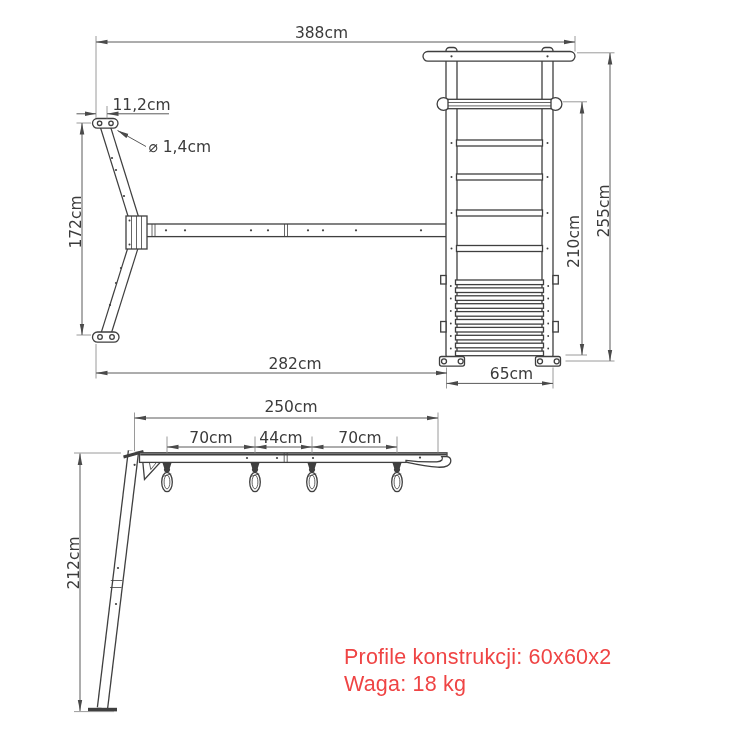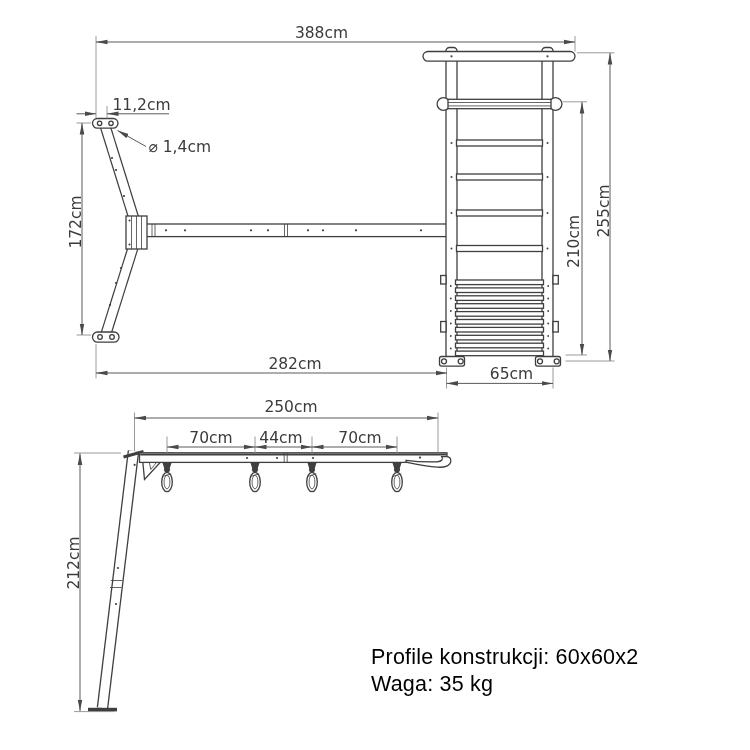--- a/index.html
+++ b/index.html
@@ -12,22 +12,22 @@
   .dark {fill:none;stroke:#3f3f3f;}
   .bar-o{fill:none;stroke:#3f3f3f;}
   .bar-i{fill:none;stroke:#ffffff;}
   .dot  {fill:#3f3f3f;stroke:none;}
   
   .dim{fill:none;stroke:#5a5a5a;stroke-width:1;}
   .ext{fill:none;stroke:#8f8f8f;stroke-width:0.9;}
   .dimtxt{font-family:"DejaVu Sans",sans-serif;font-size:15.5px;fill:#3b3b3b;text-anchor:middle;}
   .dimtxt.start{text-anchor:start;}
   
-  .specs{position:absolute;left:371px;top:644px;font-size:21.5px;line-height:27px;
-         color:#000000;letter-spacing:0.2px;white-space:nowrap;}
+  .specs{position:absolute;left:344px;top:644px;font-size:21.5px;line-height:27px;
+         color:#ef4444;letter-spacing:0.2px;white-space:nowrap;}
   .specs div{height:27px;}
 </style>
 </head>
 <body>
 
 <div class="stage">
 <svg width="750" height="750" viewBox="0 0 750 750">
   <defs>
     <marker id="arr" viewBox="0 0 12 6" markerWidth="12" markerHeight="6" refX="11.5" refY="3" orient="auto-start-reverse" markerUnits="userSpaceOnUse">
       <path d="M0,0.7 L11.5,3 L0,5.3 Z" fill="#4a4a4a"></path>
@@ -274,15 +274,15 @@
       <text class="dimtxt" x="211" y="442.8">70cm</text>
       <text class="dimtxt" x="281" y="442.8">44cm</text>
       <text class="dimtxt" x="360" y="442.8">70cm</text>
       <text class="dimtxt" x="78.5" y="563" transform="rotate(-90 78.5 563)">212cm</text>
     </g>
   </g>
 </svg>
 
 <div class="specs">
   <div>Profile konstrukcji: 60x60x2</div>
-  <div>Waga: 35 kg</div>
+  <div>Waga: 18 kg</div>
 </div>
 </div>
 
 </body></html>

